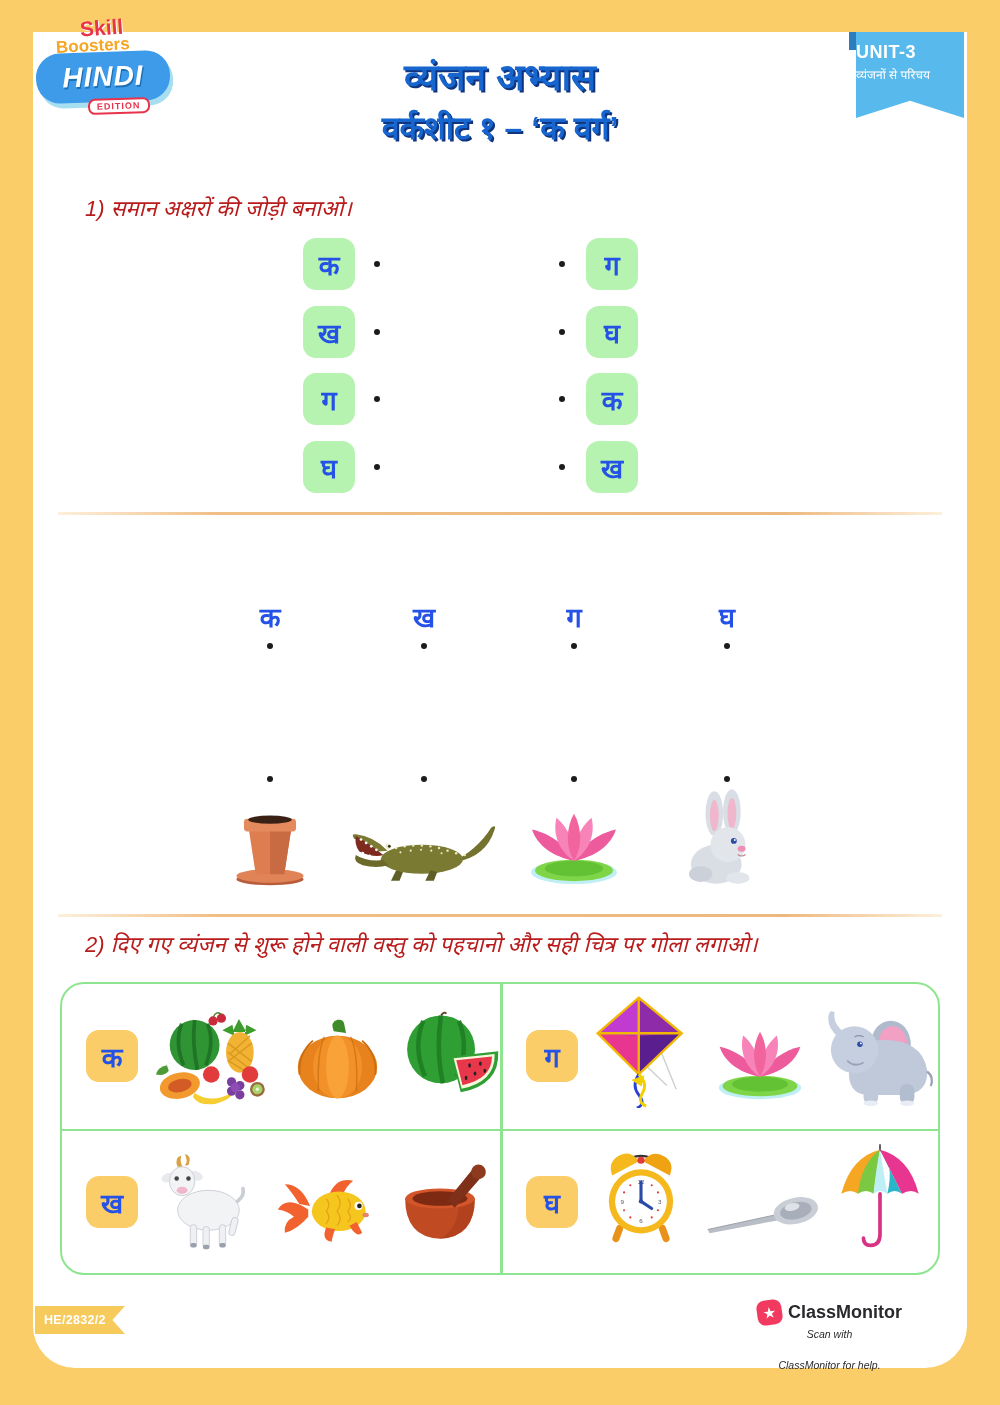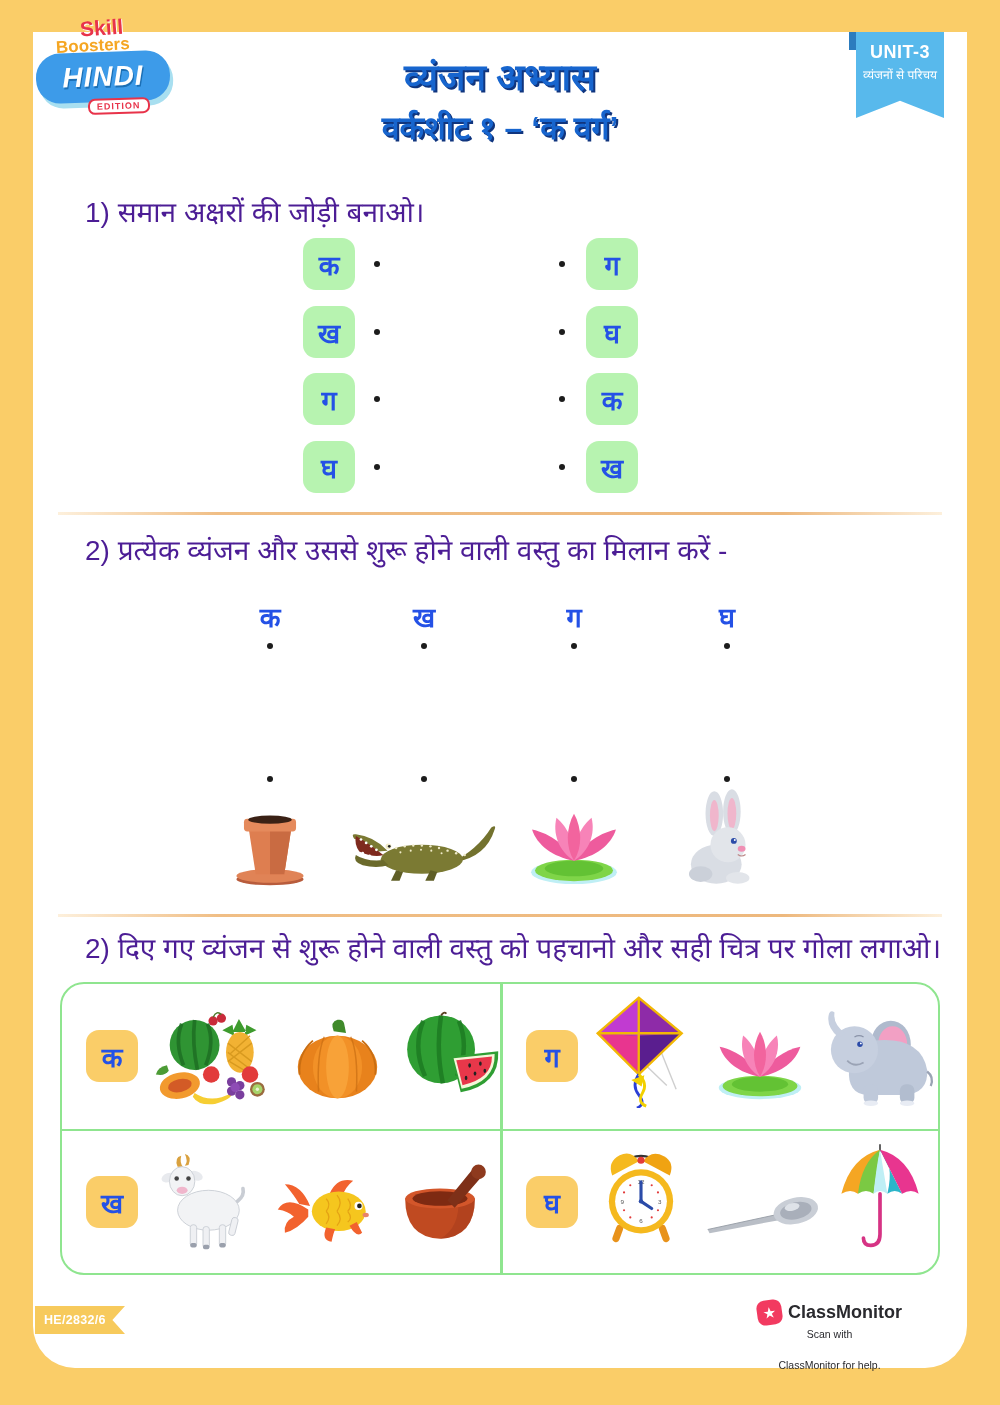--- a/index.html
+++ b/index.html
@@ -11,26 +11,26 @@
   .logo-boosters{position:absolute;left:20px;top:22px;color:#F5A623;font-weight:bold;font-size:17px;transform:rotate(-3deg);text-shadow:1px 1px 0 #fff,-1px -1px 0 #fff;}
   .logo-blob{position:absolute;left:0px;top:38px;width:134px;height:50px;background:#3D9BE9;border-radius:24px;box-shadow:3px 5px 0 #A8DFF0;display:flex;align-items:center;justify-content:center;transform:rotate(-2deg);}
   .logo-hindi{color:#fff;font-weight:bold;font-style:italic;font-size:28px;letter-spacing:1px;text-shadow:1px 2px 0 #1B6FB5;}
   .logo-edition{position:absolute;left:52px;top:84px;background:#fff;border:2px solid #E8334A;border-radius:7px;color:#E8334A;font-weight:bold;font-size:9px;padding:1px 7px;transform:rotate(-2deg);letter-spacing:1px;}
   
   .title{position:absolute;left:0;right:0;top:50px;text-align:center;color:#1765CE;font-weight:bold;z-index:2;}
   .title-1{font-size:37px;text-shadow:2px 2px 0 #10357E;}
   .title-2{font-size:32px;margin-top:4px;text-shadow:2px 2px 0 #10357E;}
   
   .unit-fold{position:absolute;left:849px;top:32px;width:10px;height:18px;background:#2C7CBE;z-index:3;}
-  .unit-ribbon{position:absolute;left:856px;top:32px;width:88px;height:86px;background:#58B9EC;z-index:4;
-    clip-path:polygon(0 0,100% 0,100% 100%,50% 80%,0 100%);text-align:center;color:#fff;}
+  .unit-ribbon{position:absolute;left:856px;top:32px;width:108px;height:86px;background:#58B9EC;z-index:4;
+    clip-path:polygon(0 0,100% 0,100% 100%,50% 80%,0 100%);text-align:left;color:#fff;}
   .unit-line1{font-size:18px;font-weight:bold;margin-top:10px;letter-spacing:.5px;}
   .unit-line2{font-size:12px;margin-top:3px;}
   
-  .sec-heading{position:absolute;left:85px;color:#4c1d95;font-size:28px;}
+  .sec-heading{position:absolute;left:85px;color:#b91c1c;font-size:22px;font-style:italic;}
   
   .tile{position:absolute;width:52px;height:52px;background:#B7F3B0;border-radius:13px;display:flex;align-items:center;justify-content:center;color:#2451E6;font-size:27px;font-weight:bold;}
   .tile-yellow{background:#FACD68;}
   .dot{position:absolute;width:6px;height:6px;border-radius:50%;background:#1c1c1c;}
   
   .divider{position:absolute;left:58px;width:884px;height:3px;background:linear-gradient(90deg,#FDF0DC 0%,#F0BE85 18%,#EDB87D 82%,#FDF0DC 100%);}
   
   .s2-letter{position:absolute;top:598px;transform:translateX(-50%);color:#2451E6;font-size:27px;font-weight:bold;}
   .img-box{position:absolute;}
   
@@ -40,21 +40,21 @@
   .cell{position:absolute;width:437px;height:144px;}
   .cell .tile{left:24px;top:46px;}
   .cell-img{position:absolute;}
   
   .code-ribbon{position:absolute;left:35px;top:1306px;width:90px;height:28px;background:#F7CA5C;
     clip-path:polygon(0 0,100% 0,86% 50%,100% 100%,0 100%);color:#fff;font-weight:bold;font-size:12.5px;line-height:28px;padding-left:9px;box-sizing:border-box;letter-spacing:.3px;}
   .cm{position:absolute;left:742px;top:1300px;width:175px;text-align:center;color:#2A2A2E;}
   .cm-row{display:flex;align-items:center;justify-content:center;gap:6px;}
   .cm-icon{width:25px;height:25px;background:#F23A60;border-radius:8px;color:#fff;font-size:15px;line-height:25px;text-align:center;transform:rotate(-8deg);}
   .cm-name{font-size:18px;font-weight:800;}
-  .cm-sub{font-size:10.5px;line-height:1.35;margin-top:2px;}
+  .cm-sub{font-size:10.5px;line-height:1.35;margin-top:2px;font-style:italic;}
 </style>
 </head>
 <body>
 
 <div class="page">
   <div class="sheet"></div>
 
   <div class="logo">
     <div class="logo-skill">Skill</div>
     <div class="logo-boosters">Boosters</div>
@@ -92,21 +92,20 @@
   <div class="dot" style="left:559px;top:396px;"></div>
   <div class="dot" style="left:559px;top:464px;"></div>
 
   <div class="tile" style="left:586px;top:238px;">ग</div>
   <div class="tile" style="left:586px;top:306px;">घ</div>
   <div class="tile" style="left:586px;top:373px;">क</div>
   <div class="tile" style="left:586px;top:441px;">ख</div>
 
   <div class="divider" style="top:512px;"></div>
 
-  <div class="sec-heading" style="top:530px;">2) प्रत्येक व्यंजन और उससे शुरू होने वाली वस्तु का मिलान करें -</div>
 
   <div class="s2-letter" style="left:270px;">क</div>
   <div class="s2-letter" style="left:424px;">ख</div>
   <div class="s2-letter" style="left:574px;">ग</div>
   <div class="s2-letter" style="left:727px;">घ</div>
 
   <div class="dot" style="left:267px;top:643px;"></div>
   <div class="dot" style="left:421px;top:643px;"></div>
   <div class="dot" style="left:571px;top:643px;"></div>
   <div class="dot" style="left:724px;top:643px;"></div>
@@ -419,21 +418,21 @@
           <path d="M50 6 Q30 20 26 54 Q35 48 43 54 Z" fill="#7BC943"></path>
           <path d="M50 6 Q46 24 43 54 Q50 48 58 54 Z" fill="#BFEFF5"></path>
           <path d="M50 6 Q66 20 58 54 Q66 48 74 54 Z" fill="#2BB5C9"></path>
           <path d="M50 6 Q82 14 92 54 Q84 48 74 54 Z" fill="#E8358F"></path>
           <path d="M50 54 L50 98 Q50 110 40 110 Q32 110 32 102" stroke="#D63384" stroke-width="4" fill="none" stroke-linecap="round"></path>
         </svg>
       </div>
     </div>
   </div>
 
-  <div class="code-ribbon">HE/2832/6</div>
+  <div class="code-ribbon">HE/2832/2</div>
   <div class="cm">
     <div class="cm-row">
       <div class="cm-icon">★</div>
       <div class="cm-name">ClassMonitor</div>
     </div>
     <div class="cm-sub">Scan with</div>
     <div class="cm-sub" style="margin-top:17px;">ClassMonitor for help.</div>
   </div>
 </div>
 

